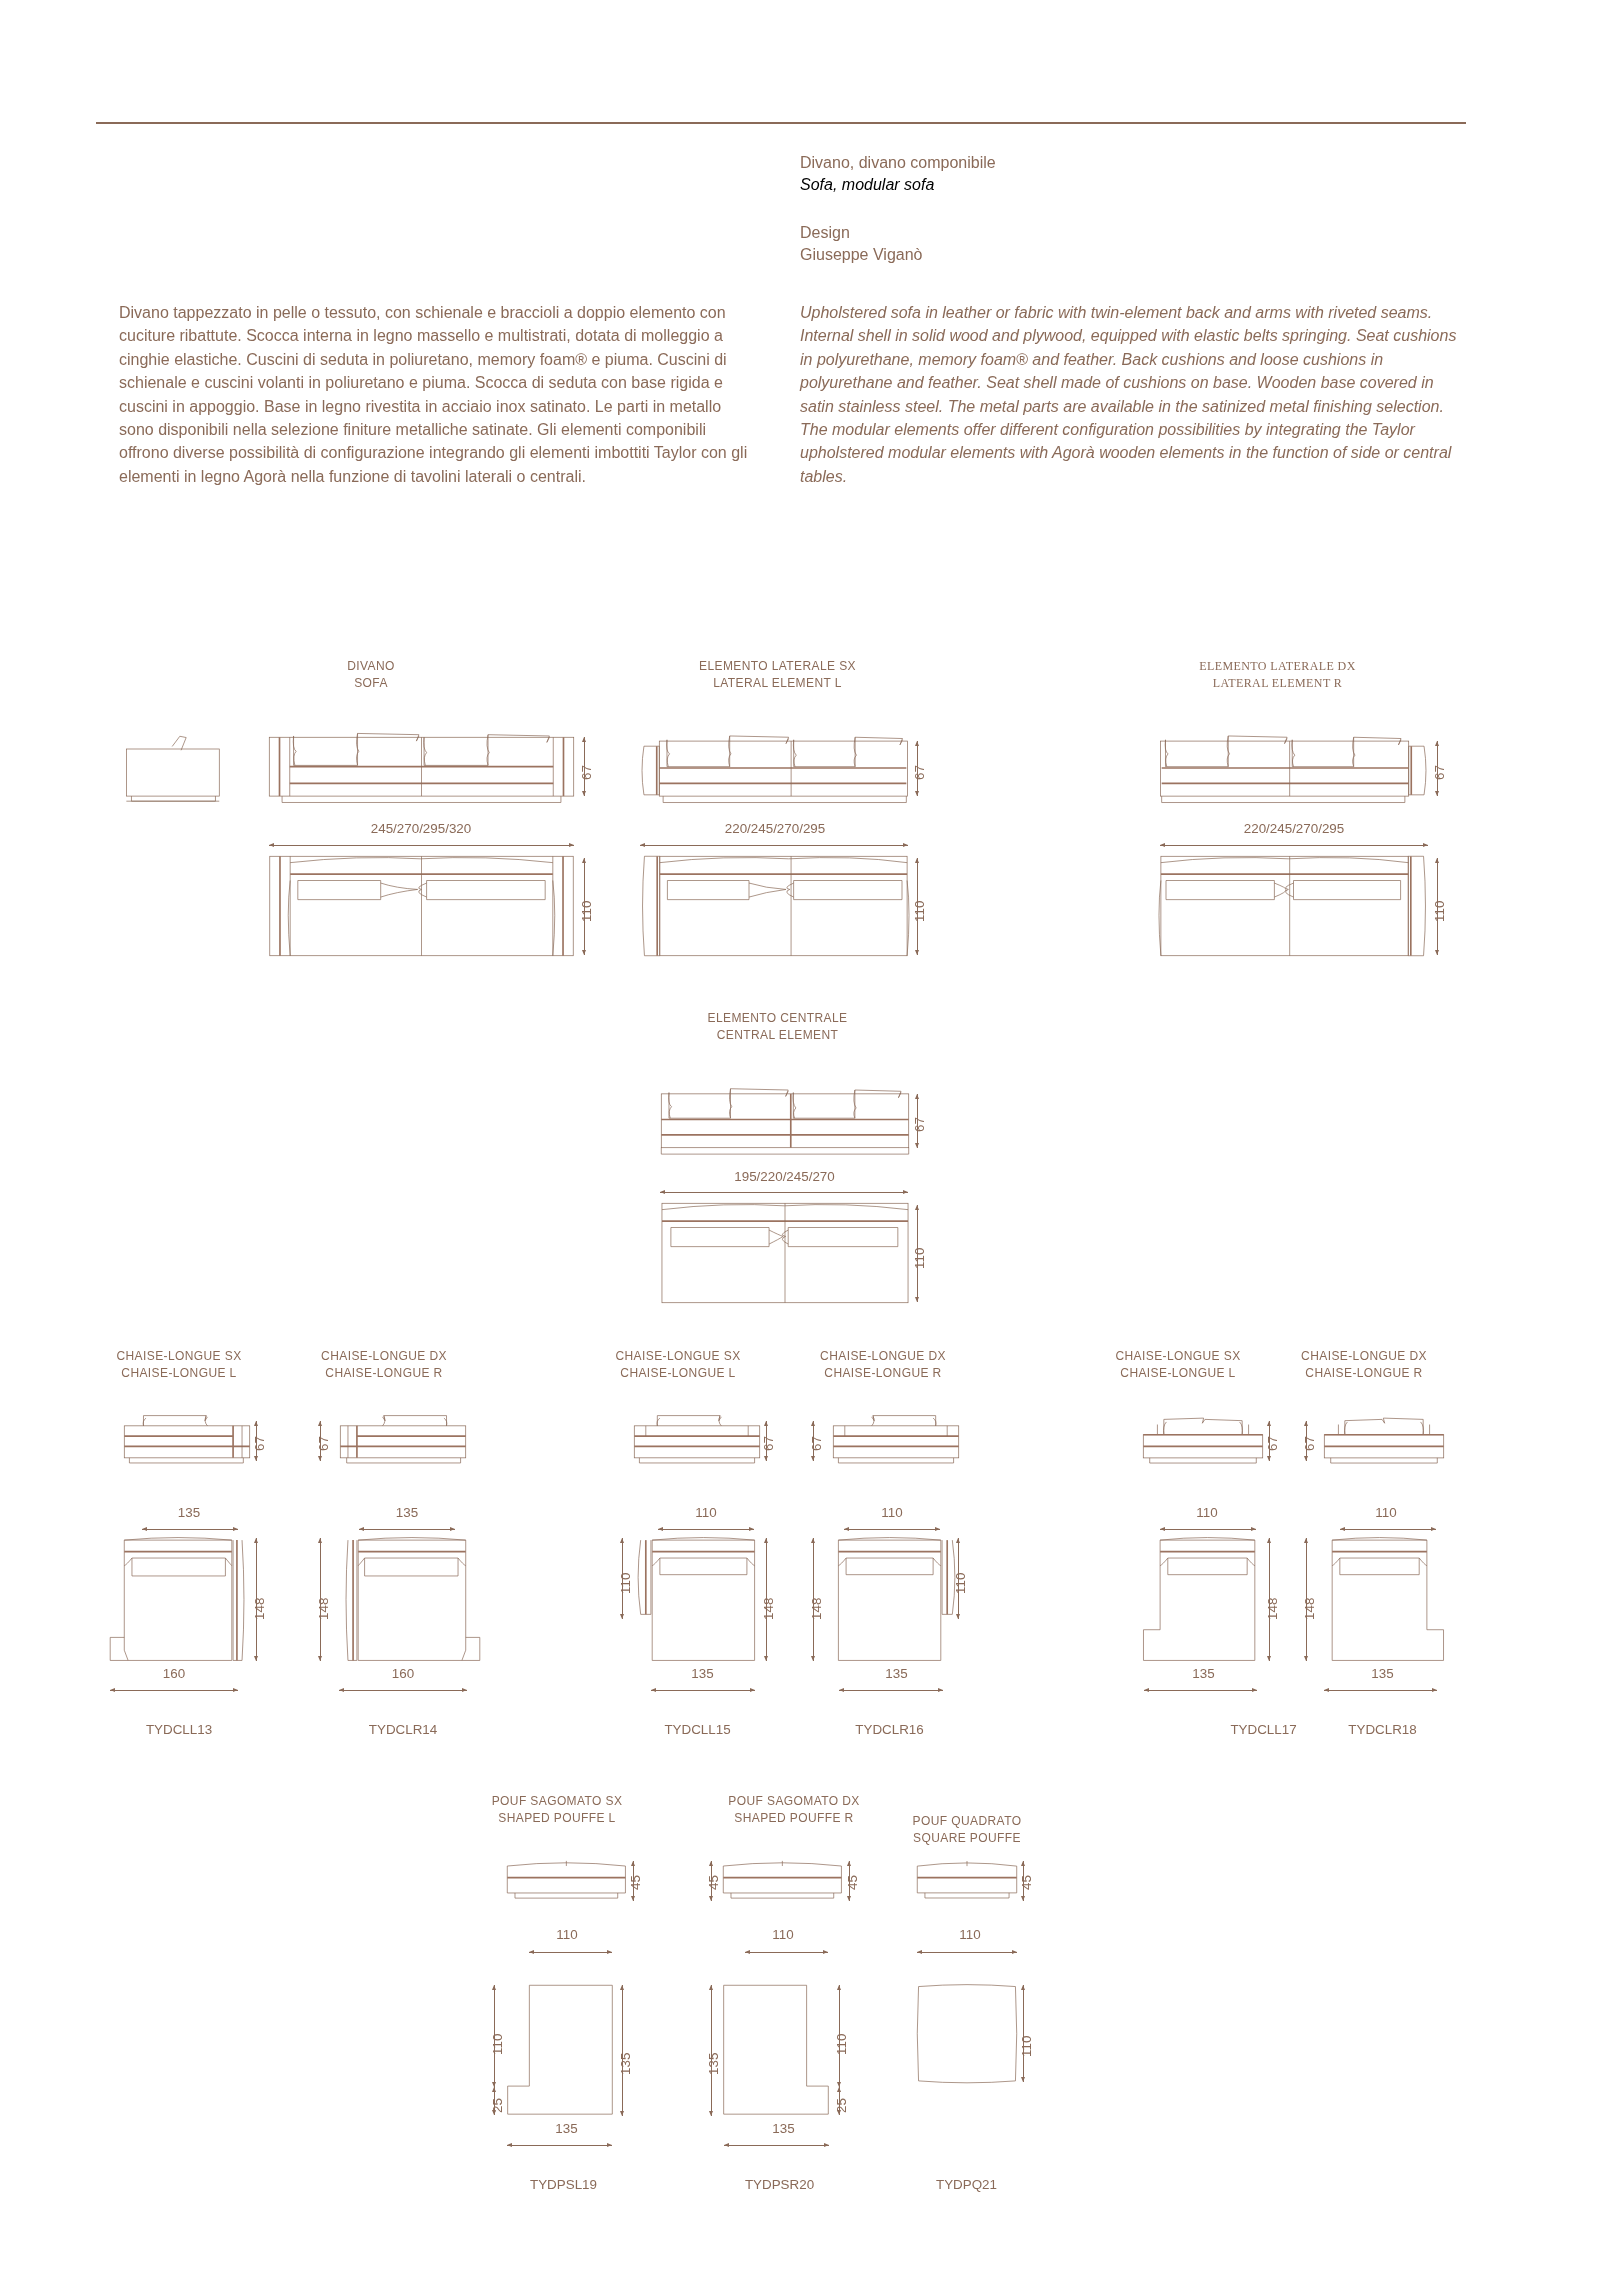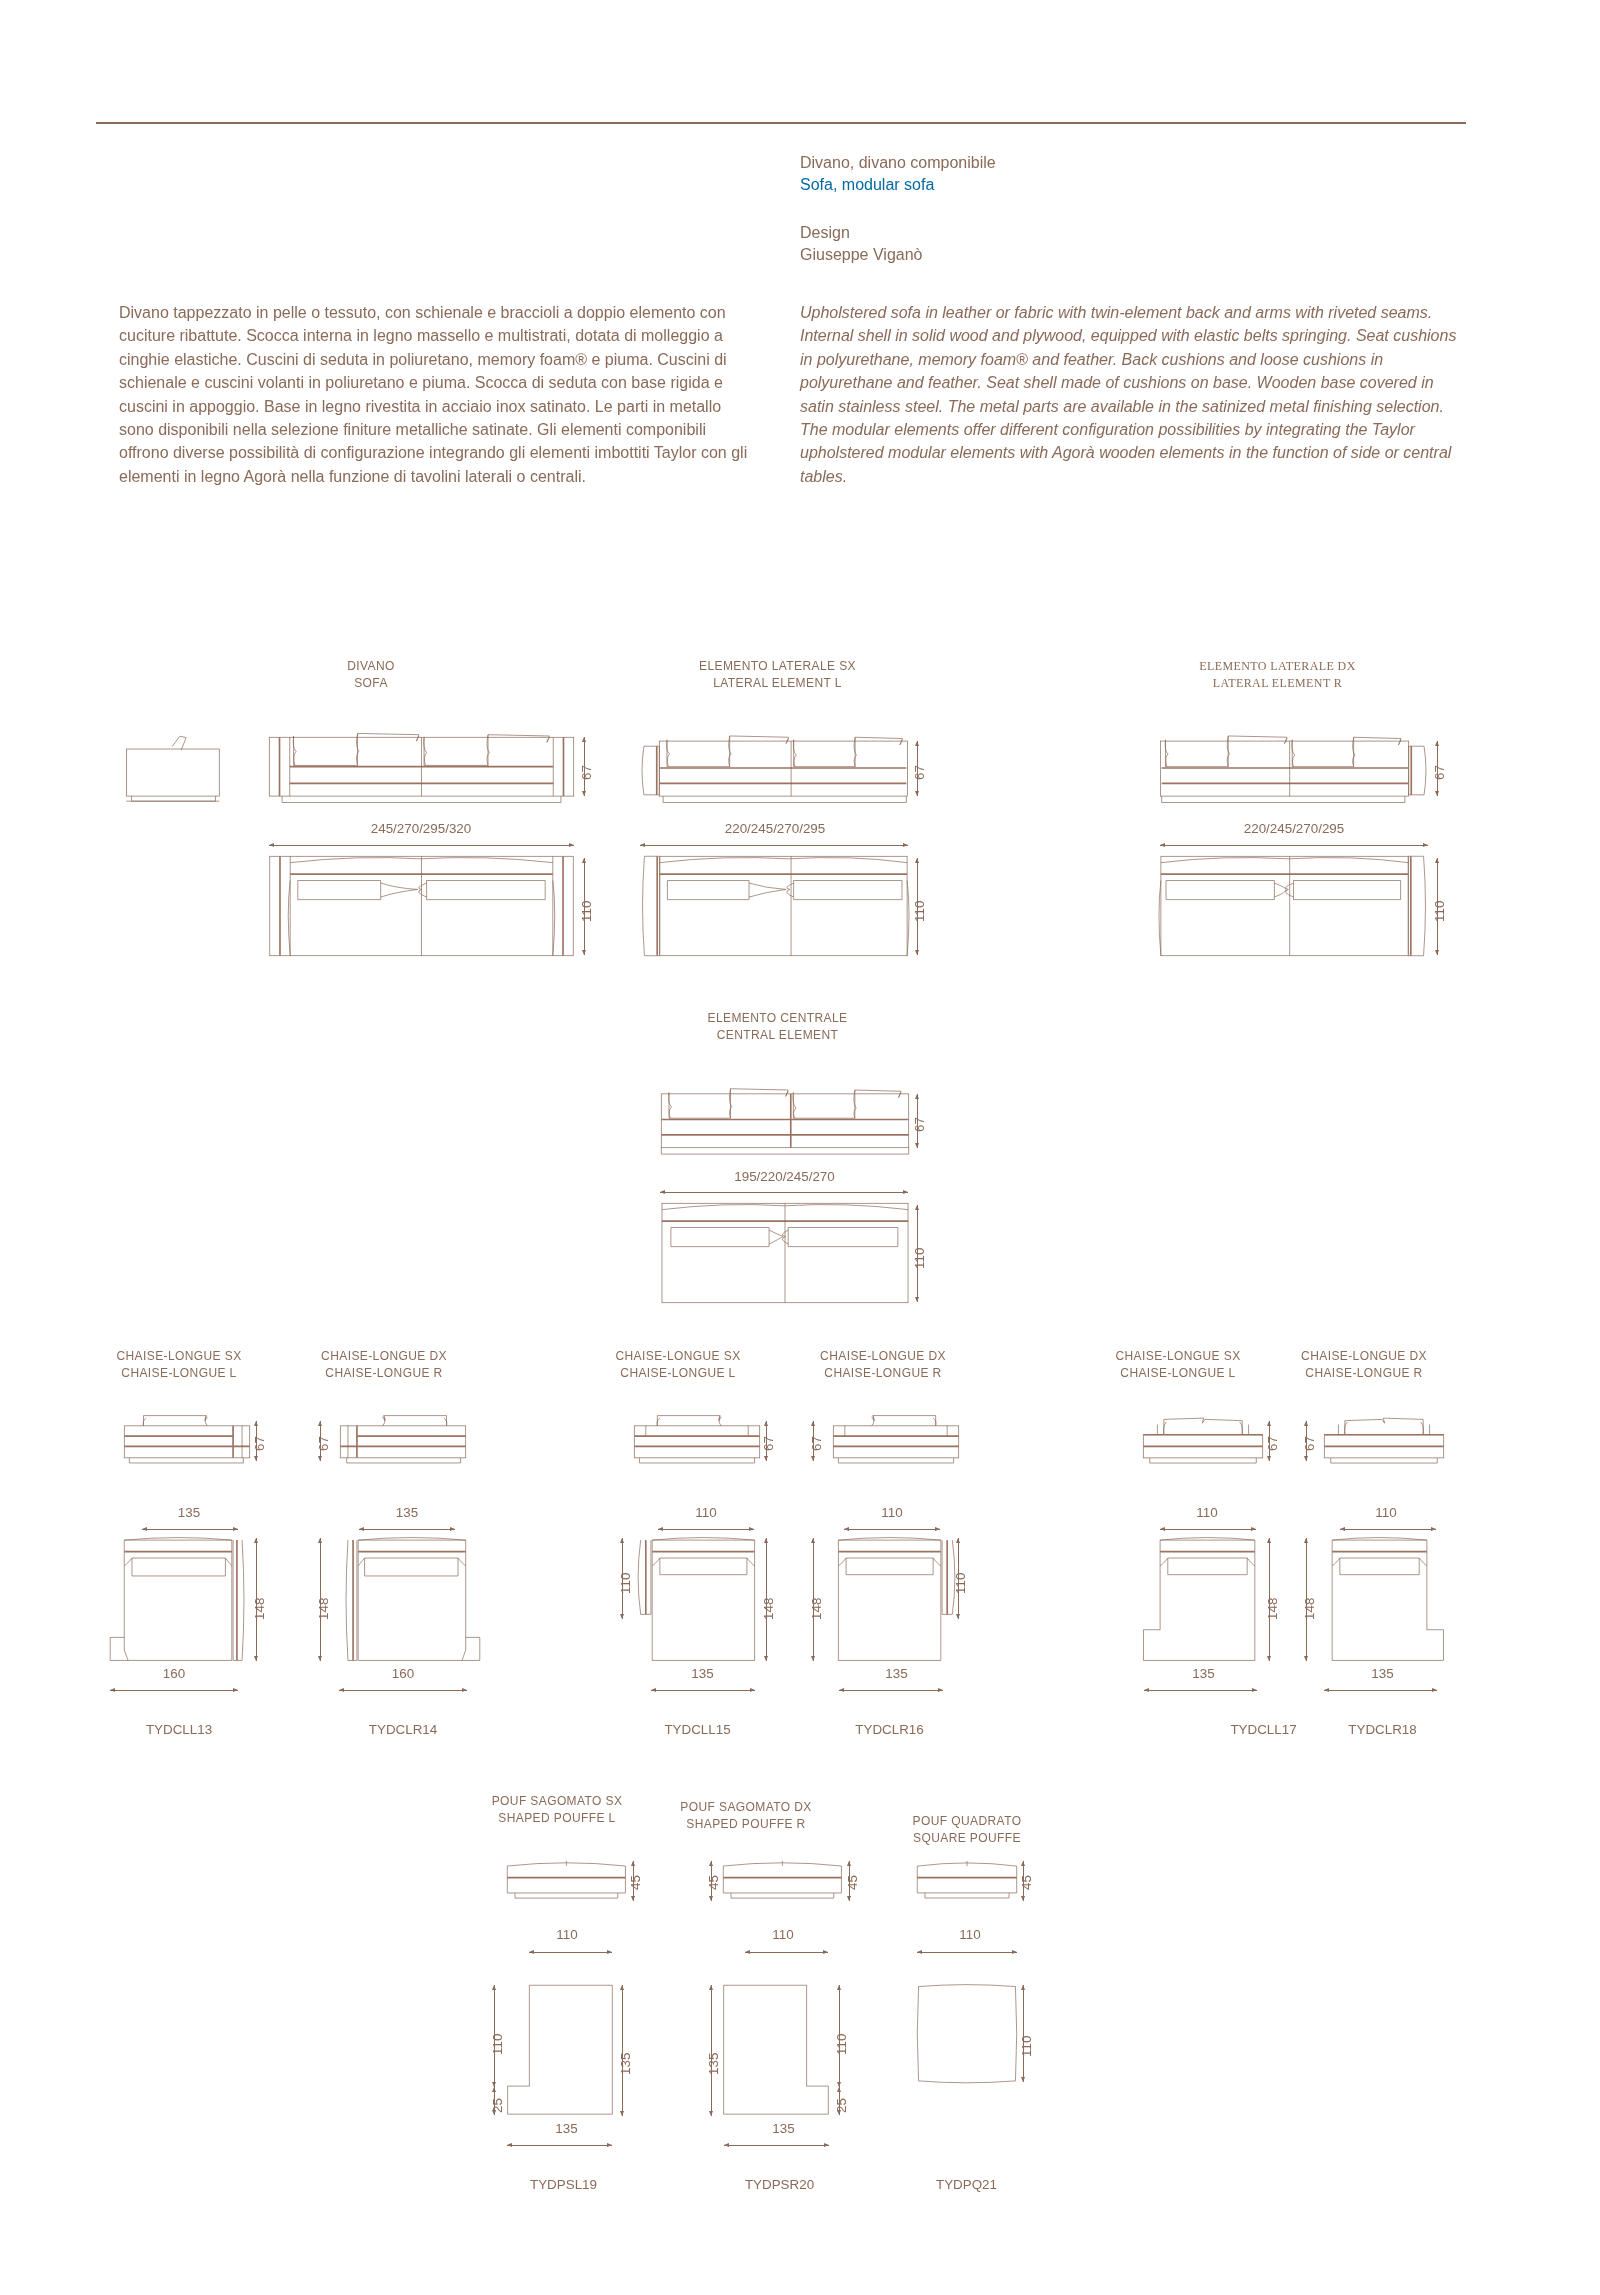--- a/index.html
+++ b/index.html
@@ -7,21 +7,21 @@
        font-family:"Liberation Sans",sans-serif;color:#8a6a58;
        -webkit-font-smoothing:antialiased;}
   .page{position:absolute;inset:0;}
 
   
   .rule{position:absolute;left:96px;top:122px;width:1370px;height:1.9px;background:#8a6a58;}
   .title{position:absolute;left:119px;top:146px;font-family:"Liberation Serif",serif;
          font-size:55px;letter-spacing:1.3px;color:#8a5f4a;white-space:nowrap;}
   .hdr-right{position:absolute;left:800px;top:152px;width:461px;}
   .hdr-right .l1{font-size:16px;line-height:22px;color:#8a6a58;}
-  .hdr-right .l2{font-size:16px;line-height:22px;color:#0369a1;}
+  .hdr-right .l2{font-size:16px;line-height:22px;font-style:italic;color:#000000;}
   .hdr-right .blk2{margin-top:25.6px;}
 
   .body-col{position:absolute;top:301px;font-size:16px;line-height:23.4px;color:#8a6a58;}
   .col-it{left:119px;width:640px;}
   .col-en{left:800px;width:660px;font-style:italic;}
   .cap{position:absolute;text-align:center;font-size:12px;line-height:17.3px;
        letter-spacing:0.4px;color:#8a6a58;white-space:nowrap;}
   .code{position:absolute;text-align:center;font-size:13.4px;color:#8a6a58;white-space:nowrap;}
   .dim{position:absolute;font-size:13.4px;color:#8a6a58;white-space:nowrap;text-align:center;}
   .dimv{position:absolute;font-size:13.4px;color:#8a6a58;white-space:nowrap;
@@ -455,21 +455,21 @@
   <div class="arrV" style="left:494px;top:1985px;height:102px;"></div>
   <div class="dimv" style="left:490px;top:2055px;">110</div>
   <div class="arrV" style="left:494px;top:2087px;height:28px;"></div>
   <div class="dimv" style="left:490px;top:2113px;">25</div>
   <div class="arrV" style="left:622px;top:1985px;height:131px;"></div>
   <div class="dimv" style="left:618px;top:2075px;">135</div>
   <div class="dim" style="left:512px;top:2121px;width:109px;">135</div>
   <div class="arrH" style="left:507px;top:2145px;width:105px;"></div>
   <div class="code" style="left:506px;top:2177px;width:115px;">TYDPSL19</div>
 
-  <div class="cap" style="left:663px;top:1793px;width:166px;margin-top:6px;">
+  <div class="cap" style="left:711px;top:1793px;width:166px;">
     <div>POUF SAGOMATO DX</div>
     <div>SHAPED POUFFE R</div>
   </div>
   <svg style="left:722px;top:1857px;" width="122" height="45" viewBox="0 0 190 70">
     <path d="M2 14 Q94 4 186 14 L186 56 L2 56 Z"></path>
     <line class="thick" x1="2" y1="32" x2="186" y2="32"></line>
     <path d="M14 56 L14 64 L174 64 L174 56"></path>
     <line x1="94" y1="6" x2="94" y2="14"></line>
   </svg>
   <div class="arrV" style="left:711px;top:1861px;height:40px;"></div>

